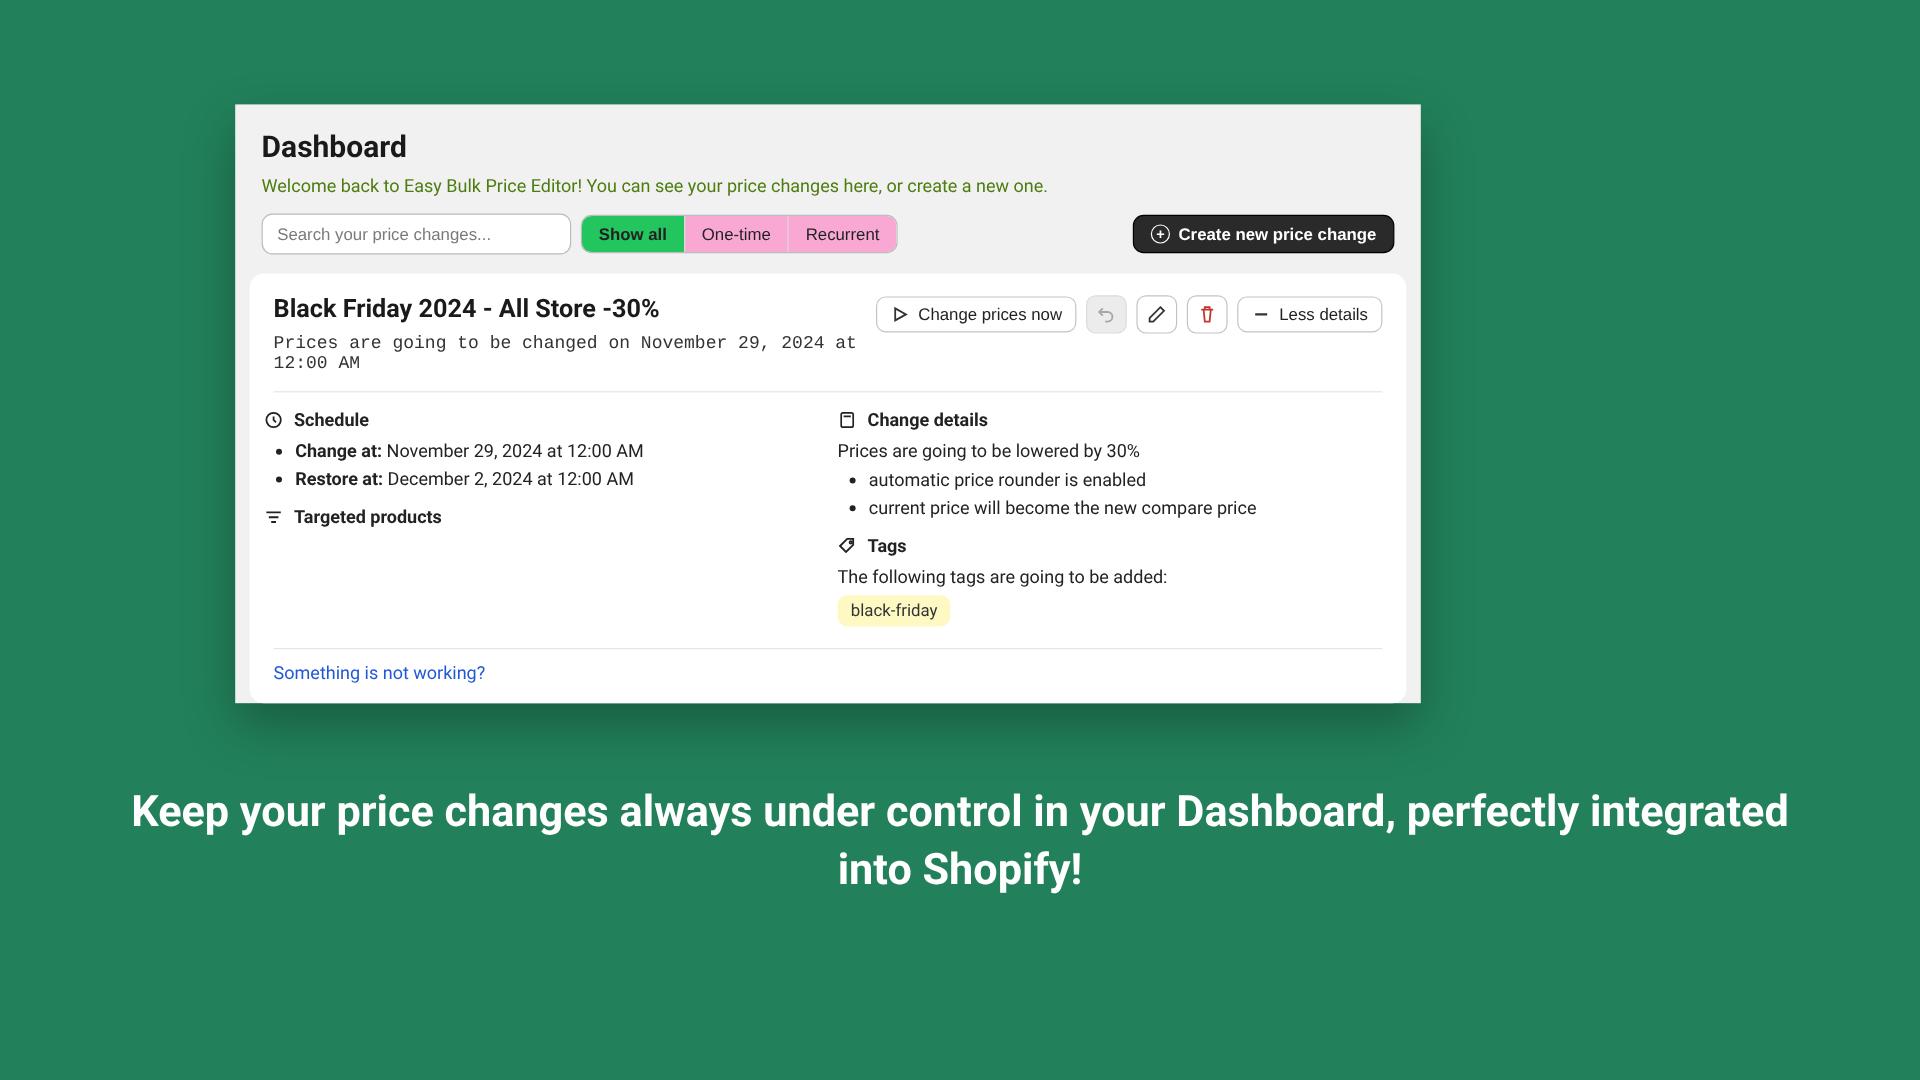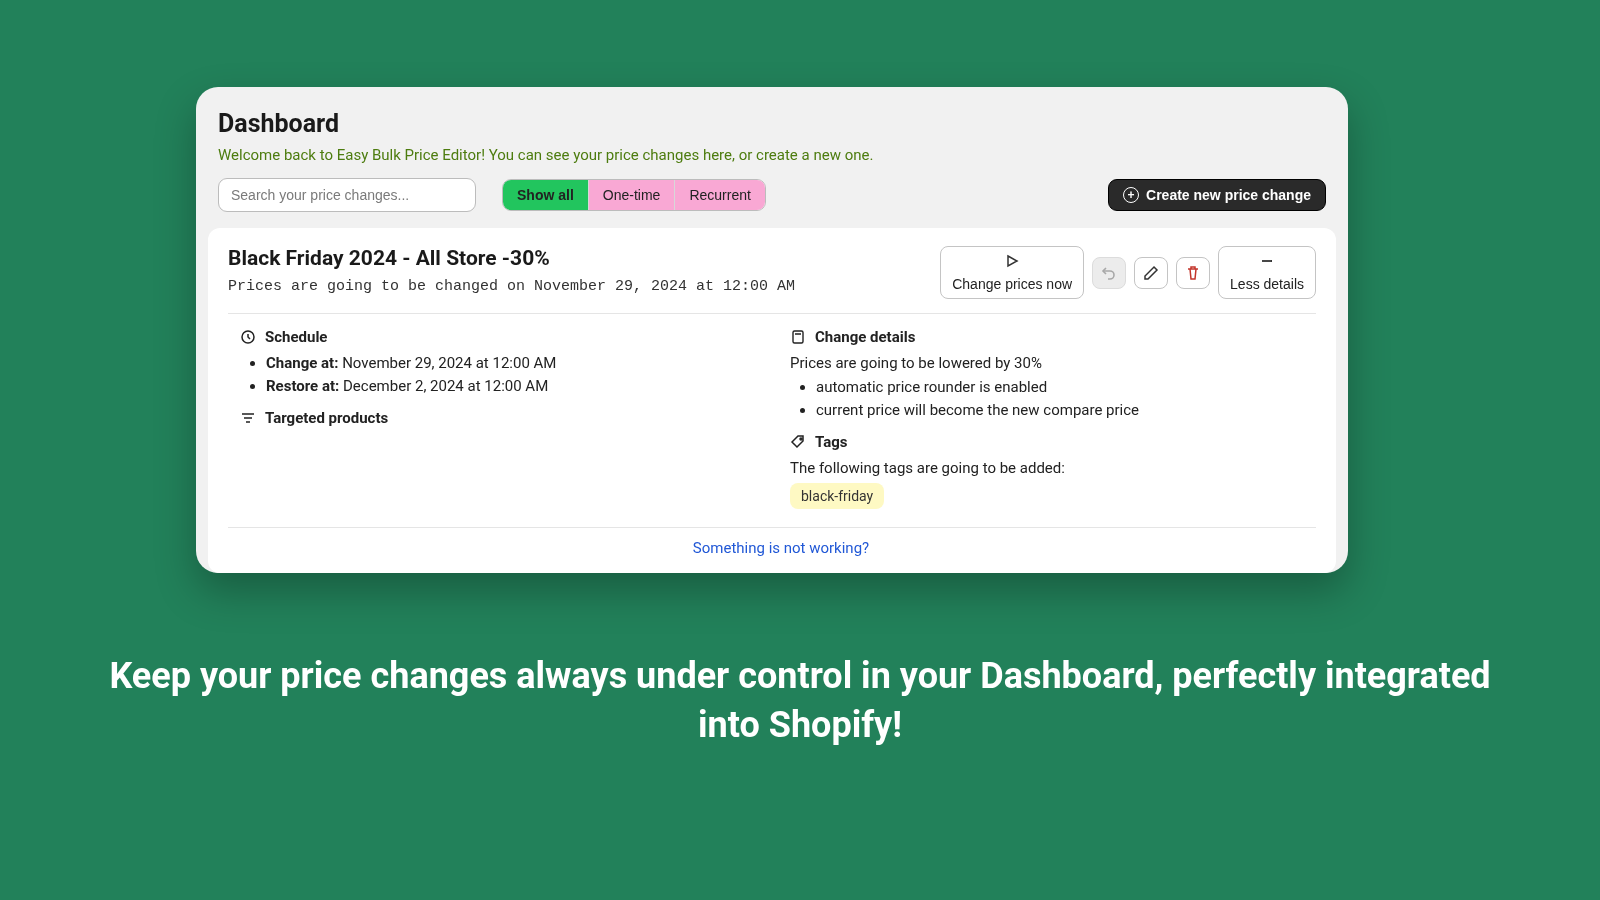--- a/index.html
+++ b/index.html
@@ -8,43 +8,43 @@
     width: 1600px;
     height: 900px;
     font-family: -apple-system, BlinkMacSystemFont, "Segoe UI", Roboto, Helvetica, Arial, sans-serif;
     position: relative;
     overflow: hidden;
   }
   .window {
     position: absolute;
     left: 196px;
     top: 87px;
-    width: 1152px;
+    width: 988px;
     background: #f1f1f1;
-    border-radius: 22px;
+    border-radius: 0;
     box-shadow: 0 18px 40px rgba(0,0,0,0.28);
   }
   .header {
     padding: 22px 22px 14px 22px;
   }
   .title {
     font-size: 25px;
     font-weight: 700;
     color: #1a1a1a;
     margin-bottom: 8px;
   }
   .subtitle {
     font-size: 15px;
     color: #4d7c0f;
   }
   .toolbar {
     display: flex;
     align-items: center;
     padding: 0 22px 16px 22px;
-    gap: 26px;
+    gap: 8px;
     justify-content: space-between;
   }
   .search {
     width: 258px;
     height: 34px;
     border: 1px solid #bcbcbc;
     background: #fff;
     border-radius: 9px;
     padding: 0 12px;
     font-size: 14px;
@@ -121,52 +121,51 @@
     background: #fff;
     border: 1px solid #c4c4c4;
     border-radius: 8px;
     padding: 6px 11px;
     font-size: 14px;
     display: inline-flex;
     align-items: center;
     gap: 7px;
     cursor: pointer;
     color: #222;
-    flex-direction: column;
   }
   .iconbtn {
     width: 34px; height: 32px; padding: 0;
     justify-content: center;
   }
   .iconbtn.disabled { background: #ececec; color: #a8a8a8; border-color: #dcdcdc; cursor: default; }
   .iconbtn.danger svg { stroke:#c3352b; }
   .divider { height: 1px; background: #e5e5e5; margin: 0 20px; }
   .card-body {
     display: flex;
-    padding: 14px 20px 18px 32px;
+    padding: 14px 20px 18px 12px;
     gap: 24px;
   }
   .col { flex: 1; font-size: 15px; color: #222; }
   .sect-head {
     display: flex; align-items: center; gap: 9px;
     font-weight: 700; margin-bottom: 8px;
   }
   ul.bullets { list-style: disc; padding-left: 26px; margin-bottom: 14px; }
   ul.bullets li { margin: 5px 0; }
   .tag {
     display: inline-block;
     background: #fef9c3;
     border-radius: 8px;
     padding: 5px 11px;
     font-size: 14px;
     color: #333;
     margin-top: 6px;
   }
   .card-foot {
-    text-align: center;
+    text-align: left;
     padding: 10px 2px 16px 20px;
   }
   .link { color: #2158d6; font-size: 15px; cursor: pointer; }
   .caption {
     position: absolute;
     left: 0; right: 0;
     top: 652px;
     text-align: center;
     color: #fff;
     font-weight: 700;

